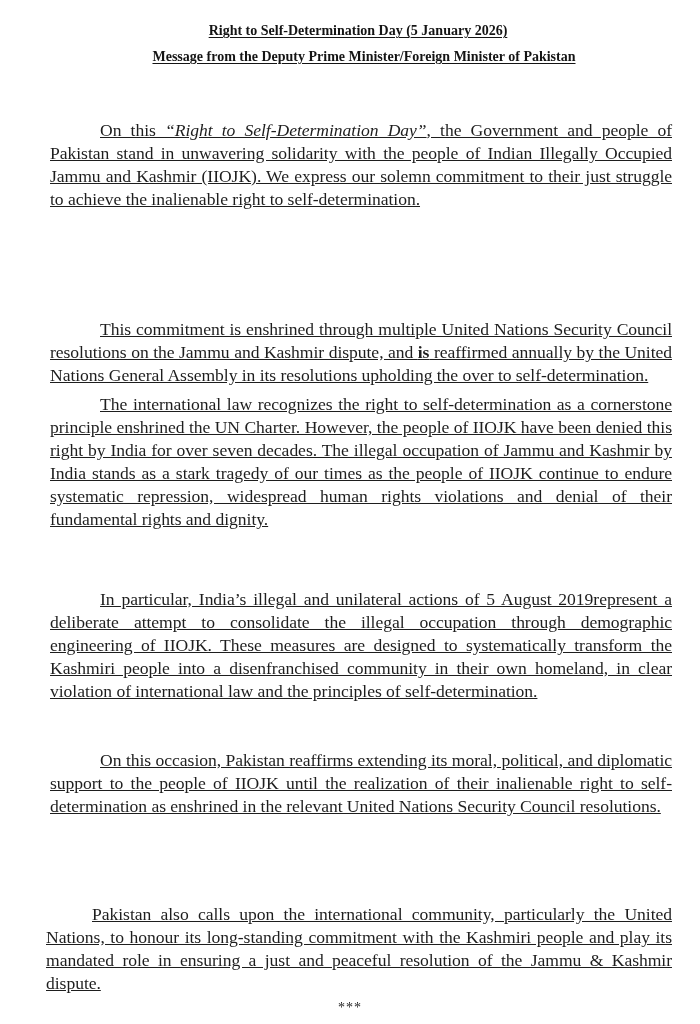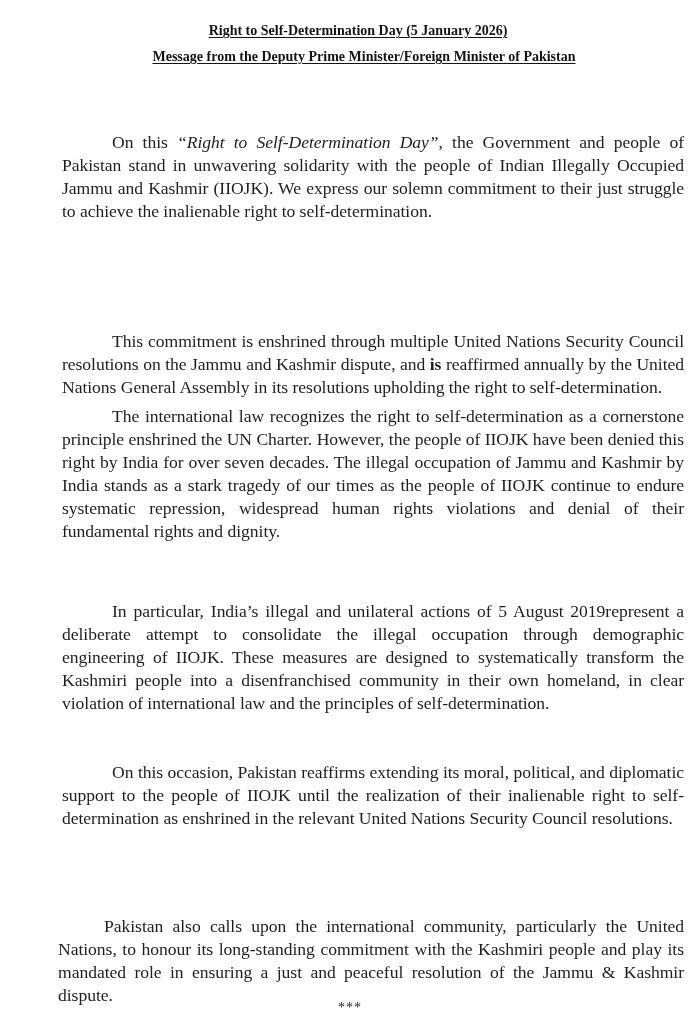--- a/index.html
+++ b/index.html
@@ -39,22 +39,23 @@
     .heading.h1 { top: 12px; }
     .heading.h2 { top: 38px; left: 6px; }
     .para {
       position: absolute;
       left: 46px;
       width: 622px;
       font-size: 17.6px;
       line-height: 23px;
       text-align: justify;
       text-indent: 50px;
-      margin: 16px;
+      margin: 4px;
       letter-spacing: -0.05px;
+      text-decoration: underline;
     }
     .para.p1 { top: 115px; }
     .para.p2 { top: 214px; }
     .para.p3 { top: 314px; }
     .para.p4 { top: 389px; }
     .para.p5 { top: 584px; }
     .para.p6 { top: 688px; }
     .para.p7 { top: 745px; }
     .para.p8 { top: 899px; left: 42px; width: 626px; text-indent: 46px; }
     .para em { font-style: italic; }
@@ -73,21 +74,21 @@
 </head>
 <body>
 
 <div class="page">
   <h1 class="heading h1">Right to Self-Determination Day (5 January 2026)</h1>
   <h2 class="heading h2">Message from the Deputy Prime Minister/Foreign Minister of Pakistan</h2>
 
   <p class="para p1"><span>On this </span><em>“Right to Self-Determination Day”</em><span>, the Government and people of Pakistan stand in unwavering solidarity with the people of Indian Illegally Occupied Jammu and Kashmir (IIOJK). We express our solemn commitment to their just struggle to achieve the inalienable right to self-determination.</span></p>
 
 
-  <p class="para p3"><span>This commitment is enshrined through multiple United Nations Security Council resolutions on the Jammu and Kashmir dispute, and </span><strong>is</strong><span> reaffirmed annually by the United Nations General Assembly in its resolutions upholding the right to self-determination.</span></p>
+  <p class="para p3"><span>This commitment is enshrined through multiple United Nations Security Council resolutions on the Jammu and Kashmir dispute, and </span><strong>is</strong><span> reaffirmed annually by the United Nations General Assembly in its resolutions upholding the over to self-determination.</span></p>
 
   <p class="para p4">The international law recognizes the right to self-determination as a cornerstone principle enshrined the UN Charter. However, the people of IIOJK have been denied this right by India for over seven decades. The illegal occupation of Jammu and Kashmir by India stands as a stark tragedy of our times as the people of IIOJK continue to endure systematic repression, widespread human rights violations and denial of their fundamental rights and dignity.</p>
 
   <p class="para p5">In particular, India’s illegal and unilateral actions of 5 August 2019represent a deliberate attempt to consolidate the illegal occupation through demographic engineering of IIOJK. These measures are designed to systematically transform the Kashmiri people into a disenfranchised community in their own homeland, in clear violation of international law and the principles of self-determination.</p>
 
 
   <p class="para p7">On this occasion, Pakistan reaffirms extending its moral, political, and diplomatic support to the people of IIOJK until the realization of their inalienable right to self-determination as enshrined in the relevant United Nations Security Council resolutions.</p>
 
   <p class="para p8">Pakistan also calls upon the international community, particularly the United Nations, to honour its long-standing commitment with the Kashmiri people and play its mandated role in ensuring a just and peaceful resolution of the Jammu &amp; Kashmir dispute.</p>
 

